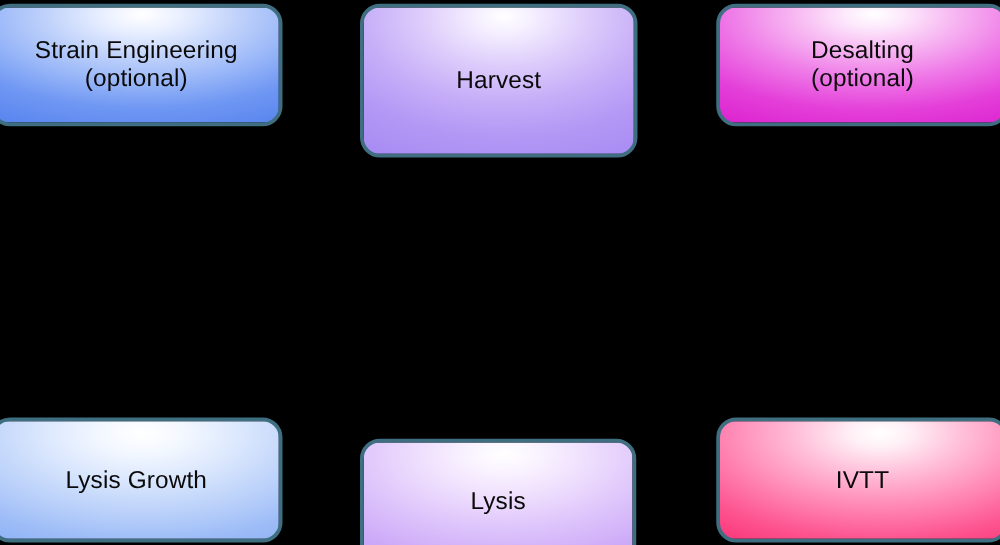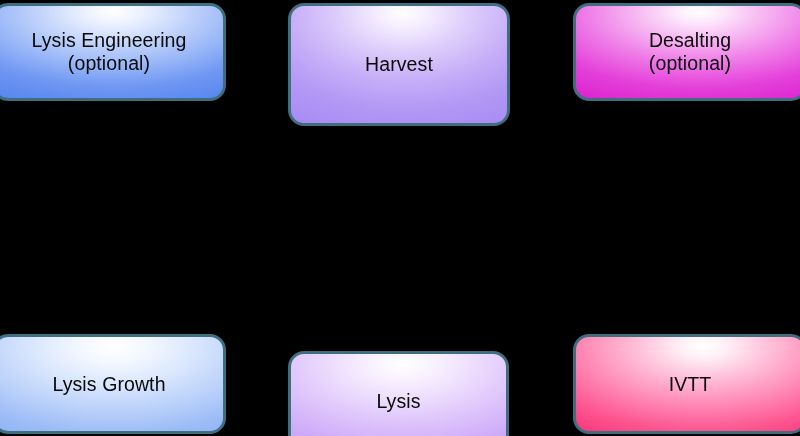--- a/index.html
+++ b/index.html
@@ -100,21 +100,21 @@
         #fd5590 76%,
         #fa2d74 100%);
   }
 </style>
 </head>
 <body>
 
 <div id="canvas">
 
   <div class="node fill-blue" style="left:-8px; top:3px; width:234px; height:98px;">
-    <span class="label">Lysis Engineering
+    <span class="label">Strain Engineering
 (optional)</span>
   </div>
 
   <div class="node fill-purple" style="left:288px; top:3px; width:222px; height:123px;">
     <span class="label">Harvest</span>
   </div>
 
   <div class="node fill-magenta" style="left:573px; top:3px; width:234px; height:98px;">
     <span class="label">Desalting
 (optional)</span>

